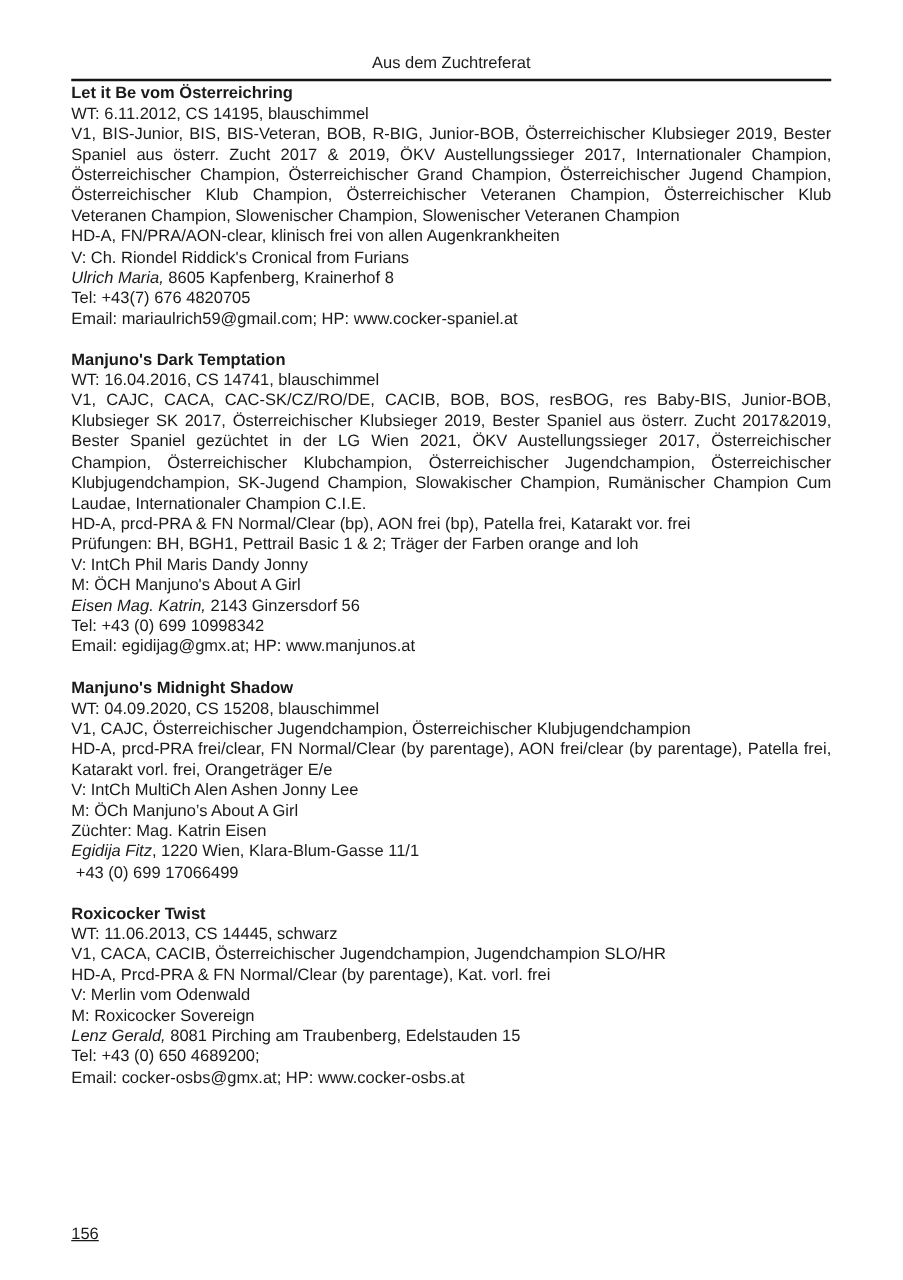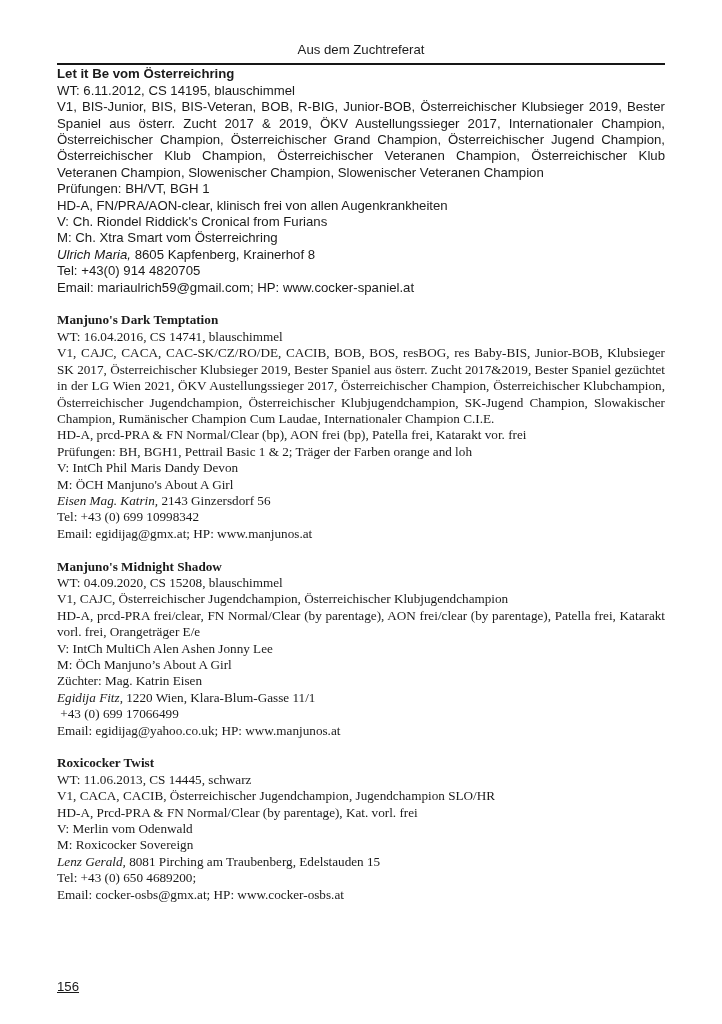--- a/index.html
+++ b/index.html
@@ -10,70 +10,67 @@
     color: #1a1a1a;
     font-family: "Liberation Sans", "DejaVu Sans", sans-serif;
     font-size: 13.2px;
     line-height: 16.4px;
     position: relative;
     overflow: hidden;
   }
   .content-wrap { padding: 42px 57px 0 57px; }
   .header { border-bottom: 2px solid #161616; padding-bottom: 5px; margin-bottom: 1px; }
   .header-title { text-align: center; }
-  .entry + .entry { margin-top: 16.4px; font-family: Liberation Serif, serif; }
+  .entry + .entry { margin-top: 16.4px; }
   .line { margin: 0; }
   .line.justify { text-align: justify; }
   .title { font-weight: 700; }
   .it { font-style: italic; }
   .page-number { position: absolute; left: 57px; top: 979px; text-decoration: underline; }
 </style>
 </head>
 <body>
 
 <div class="content-wrap">
   <div class="header">
     <div class="header-title">Aus dem Zuchtreferat</div>
   </div>
   <div id="sections">
       <section class="entry">
         <p class="line title">Let it Be vom Österreichring</p>
         <p class="line"><span>WT: 6.11.2012, CS 14195, blauschimmel</span></p>
         <p class="line justify"><span>V1, BIS-Junior, BIS, BIS-Veteran, BOB, R-BIG, Junior-BOB, Österreichischer Klubsieger 2019, Bester Spaniel aus österr. Zucht 2017 &amp; 2019, ÖKV Austellungssieger 2017, Internationaler Champion, Österreichischer Champion, Österreichischer Grand Champion, Österreichischer Jugend Champion, Österreichischer Klub Champion, Österreichischer Veteranen Champion, Österreichischer Klub Veteranen Champion, Slowenischer Champion, Slowenischer Veteranen Champion</span></p>
-        <p class="line"><span>Prüfungen: BH/VT, BGH 1</span></p>
         <p class="line"><span>HD-A, FN/PRA/AON-clear, klinisch frei von allen Augenkrankheiten</span></p>
         <p class="line"><span>V: Ch. Riondel Riddick's Cronical from Furians</span></p>
-        <p class="line"><span>M: Ch. Xtra Smart vom Österreichring</span></p>
         <p class="line"><span class="it">Ulrich Maria,</span><span> 8605 Kapfenberg, Krainerhof 8</span></p>
-        <p class="line"><span>Tel: +43(0) 914 4820705</span></p>
+        <p class="line"><span>Tel: +43(7) 676 4820705</span></p>
         <p class="line"><span>Email: mariaulrich59@gmail.com; HP: www.cocker-spaniel.at</span></p>
       </section>
       <section class="entry">
         <p class="line title">Manjuno's Dark Temptation</p>
         <p class="line"><span>WT: 16.04.2016, CS 14741, blauschimmel</span></p>
         <p class="line justify"><span>V1, CAJC, CACA, CAC-SK/CZ/RO/DE, CACIB, BOB, BOS, resBOG, res Baby-BIS, Junior-BOB, Klubsieger SK 2017, Österreichischer Klubsieger 2019, Bester Spaniel aus österr. Zucht 2017&amp;2019, Bester Spaniel gezüchtet in der LG Wien 2021, ÖKV Austellungssieger 2017, Österreichischer Champion, Österreichischer Klubchampion, Österreichischer Jugendchampion, Österreichischer Klubjugendchampion, SK-Jugend Champion, Slowakischer Champion, Rumänischer Champion Cum Laudae, Internationaler Champion C.I.E.</span></p>
         <p class="line"><span>HD-A, prcd-PRA &amp; FN Normal/Clear (bp), AON frei (bp), Patella frei, Katarakt vor. frei</span></p>
         <p class="line"><span>Prüfungen: BH, BGH1, Pettrail Basic 1 &amp; 2; Träger der Farben orange and loh</span></p>
-        <p class="line"><span>V: IntCh Phil Maris Dandy Devon</span></p>
+        <p class="line"><span>V: IntCh Phil Maris Dandy Jonny</span></p>
         <p class="line"><span>M: ÖCH Manjuno's About A Girl</span></p>
         <p class="line"><span class="it">Eisen Mag. Katrin,</span><span> 2143 Ginzersdorf 56</span></p>
         <p class="line"><span>Tel: +43 (0) 699 10998342</span></p>
         <p class="line"><span>Email: egidijag@gmx.at; HP: www.manjunos.at</span></p>
       </section>
       <section class="entry">
         <p class="line title">Manjuno's Midnight Shadow</p>
         <p class="line"><span>WT: 04.09.2020, CS 15208, blauschimmel</span></p>
         <p class="line"><span>V1, CAJC, Österreichischer Jugendchampion, Österreichischer Klubjugendchampion</span></p>
         <p class="line justify"><span>HD-A, prcd-PRA frei/clear, FN Normal/Clear (by parentage), AON frei/clear (by parentage), Patella frei, Katarakt vorl. frei, Orangeträger E/e</span></p>
         <p class="line"><span>V: IntCh MultiCh Alen Ashen Jonny Lee</span></p>
         <p class="line"><span>M: ÖCh Manjuno’s About A Girl</span></p>
         <p class="line"><span>Züchter: Mag. Katrin Eisen</span></p>
         <p class="line"><span class="it">Egidija Fitz</span><span>, 1220 Wien, Klara-Blum-Gasse 11/1</span></p>
         <p class="line"><span>&nbsp;+43 (0) 699 17066499</span></p>
-        <p class="line"><span>Email: egidijag@yahoo.co.uk; HP: www.manjunos.at</span></p>
       </section>
       <section class="entry">
         <p class="line title">Roxicocker Twist</p>
         <p class="line"><span>WT: 11.06.2013, CS 14445, schwarz</span></p>
         <p class="line"><span>V1, CACA, CACIB, Österreichischer Jugendchampion, Jugendchampion SLO/HR</span></p>
         <p class="line"><span>HD-A, Prcd-PRA &amp; FN Normal/Clear (by parentage), Kat. vorl. frei</span></p>
         <p class="line"><span>V: Merlin vom Odenwald</span></p>
         <p class="line"><span>M: Roxicocker Sovereign</span></p>
         <p class="line"><span class="it">Lenz Gerald,</span><span> 8081 Pirching am Traubenberg, Edelstauden 15</span></p>
         <p class="line"><span>Tel: +43 (0) 650 4689200;</span></p>

